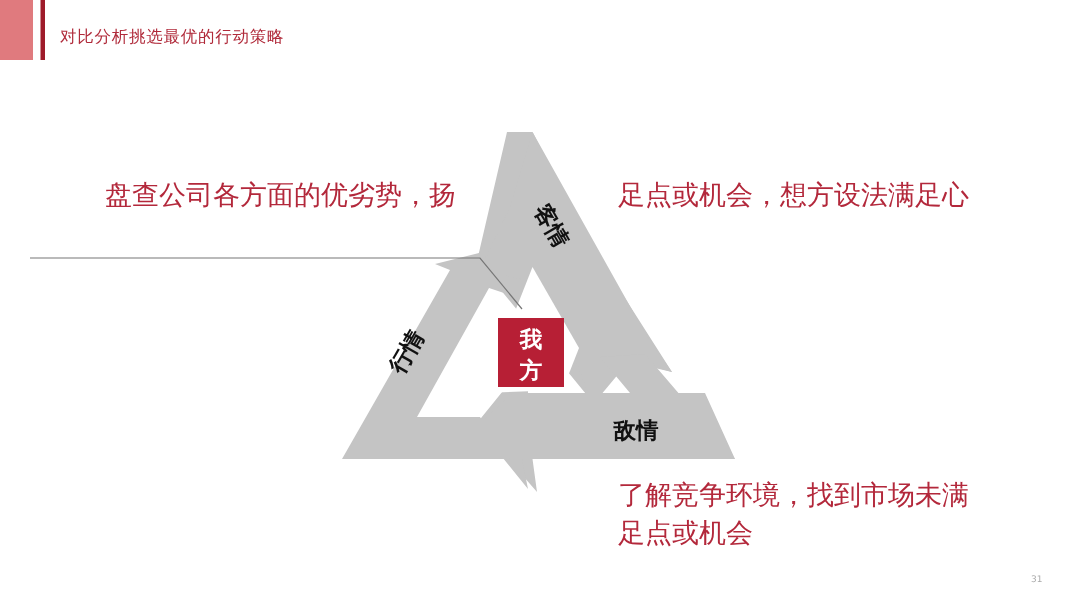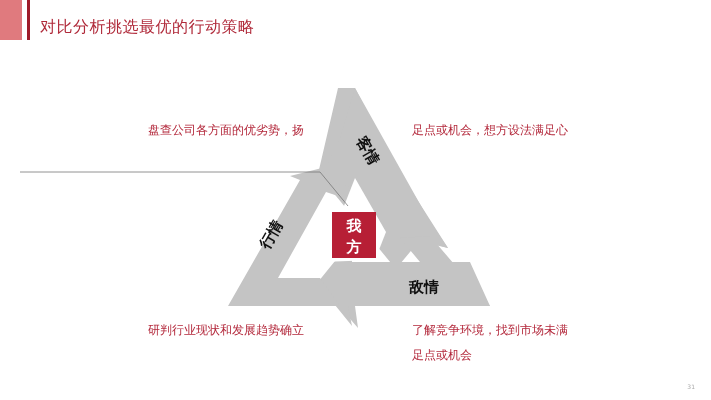--- a/index.html
+++ b/index.html
@@ -1,21 +1,21 @@
 <!DOCTYPE html>
 <html><head>
 <meta charset="utf-8">
 <style>
   html, body { margin:0; padding:0; }
   body { width:711px; height:400px; position:relative; overflow:hidden; background:#ffffff;
          font-family:"DejaVu Sans", "Liberation Sans", sans-serif; }
   .corner { position:absolute; left:0; top:0; width:22px; height:40px; background:#e07a7e; }
   .bar { position:absolute; left:27px; top:0; width:3px; height:40px; background:#9e1b2a; }
-  .title { position:absolute; left:40px; top:17px; font-size:16px; color:#b02a3a; letter-spacing:0.5px; }
-  .note { position:absolute; font-size:12px; color:#b3283b; line-height:25px; }
+  .title { position:absolute; left:40px; top:17px; font-size:11px; color:#b02a3a; letter-spacing:0.5px; }
+  .note { position:absolute; font-size:18px; color:#b3283b; line-height:25px; }
   .n1 { left:28px; top:118px; width:276px; text-align:right; }
   .n2 { left:412px; top:118px; width:260px; }
   .n3 { left:28px; top:318px; width:276px; text-align:right; }
   .n4 { left:412px; top:318px; width:260px; }
   svg.diagram { position:absolute; left:0; top:0; }
   .lbl { font-size:15px; font-weight:bold; fill:#111; }
   .page { position:absolute; right:16px; bottom:10px; font-size:6px; color:#aaa; }
 </style>
 </head>
 <body>
@@ -47,20 +47,19 @@
   <text class="lbl" x="409" y="292">敌情</text>
 </svg>
 
 <div class="note n1">
   <div>盘查公司各方面的优劣势，扬</div>
 </div>
 <div class="note n2">
   <div>足点或机会，想方设法满足心</div>
 </div>
 <div class="note n3">
-  <div>研判行业现状和发展趋势确立</div>
 </div>
 <div class="note n4">
   <div>了解竞争环境，找到市场未满</div>
   <div>足点或机会</div>
 </div>
 
 <div class="page">31</div>
 
 </body></html>

